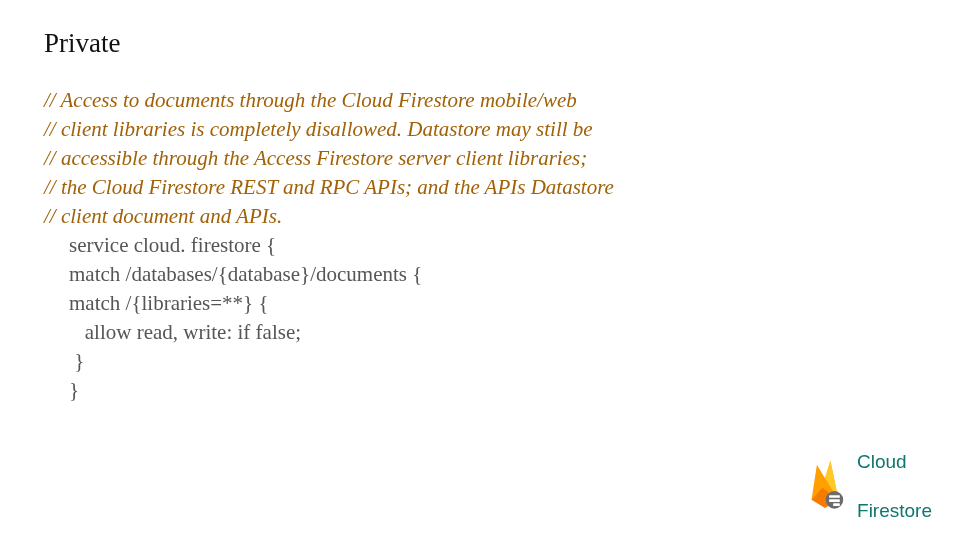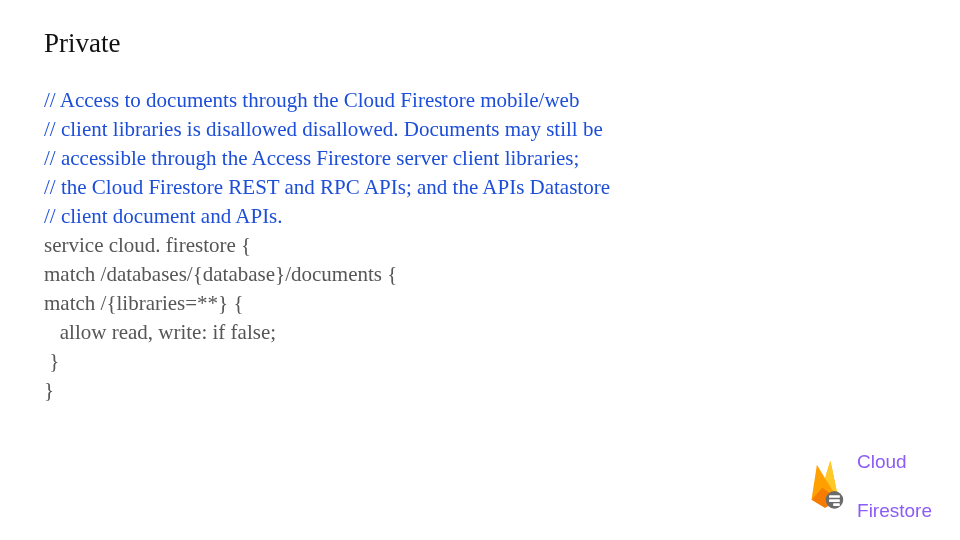--- a/index.html
+++ b/index.html
@@ -30,51 +30,53 @@
   .code-block {
     position: absolute;
     left: 44px;
     top: 86px;
     width: 870px;
     font-size: 21px;
     line-height: 1.38;
     white-space: pre;
   }
   .comment {
-    color: #1d4ed8; 
+    color: #a16207; 
+    font-style: italic;
   }
   .code {
     color: #565656;
+    margin-left: 25px;
   }
   .logo {
     position: absolute;
     right: 28px;
     bottom: 18px;
     display: flex;
     align-items: center;
     gap: 10px;
   }
   .logo-text {
     font-family: Arial, Helvetica, sans-serif;
-    color: #8b5cf6;
+    color: #0f766e;
     font-size: 19px;
     line-height: 1.1;
   }
   .logo-text .l1 { display:block; }
   .logo-text .l2 { display:block;margin-top:28px; }
 </style>
 </head>
 <body>
 
 <div class="slide">
 
   <div class="title">Private</div>
 
   <div class="code-block"><span class="comment">// Access to documents through the Cloud Firestore mobile/web</span>
-<span class="comment">// client libraries is disallowed disallowed. Documents may still be</span>
+<span class="comment">// client libraries is completely disallowed. Datastore may still be</span>
 <span class="comment">// accessible through the Access Firestore server client libraries;</span>
 <span class="comment">// the Cloud Firestore REST and RPC APIs; and the APIs Datastore</span>
 <span class="comment">// client document and APIs.</span>
 <span class="code">service cloud. firestore {</span>
 <span class="code">match /databases/{database}/documents {</span>
 <span class="code">match /{libraries=**} {</span>
 <span class="code">   allow read, write: if false;</span>
 <span class="code"> }</span>
 <span class="code">}</span></div>
 

